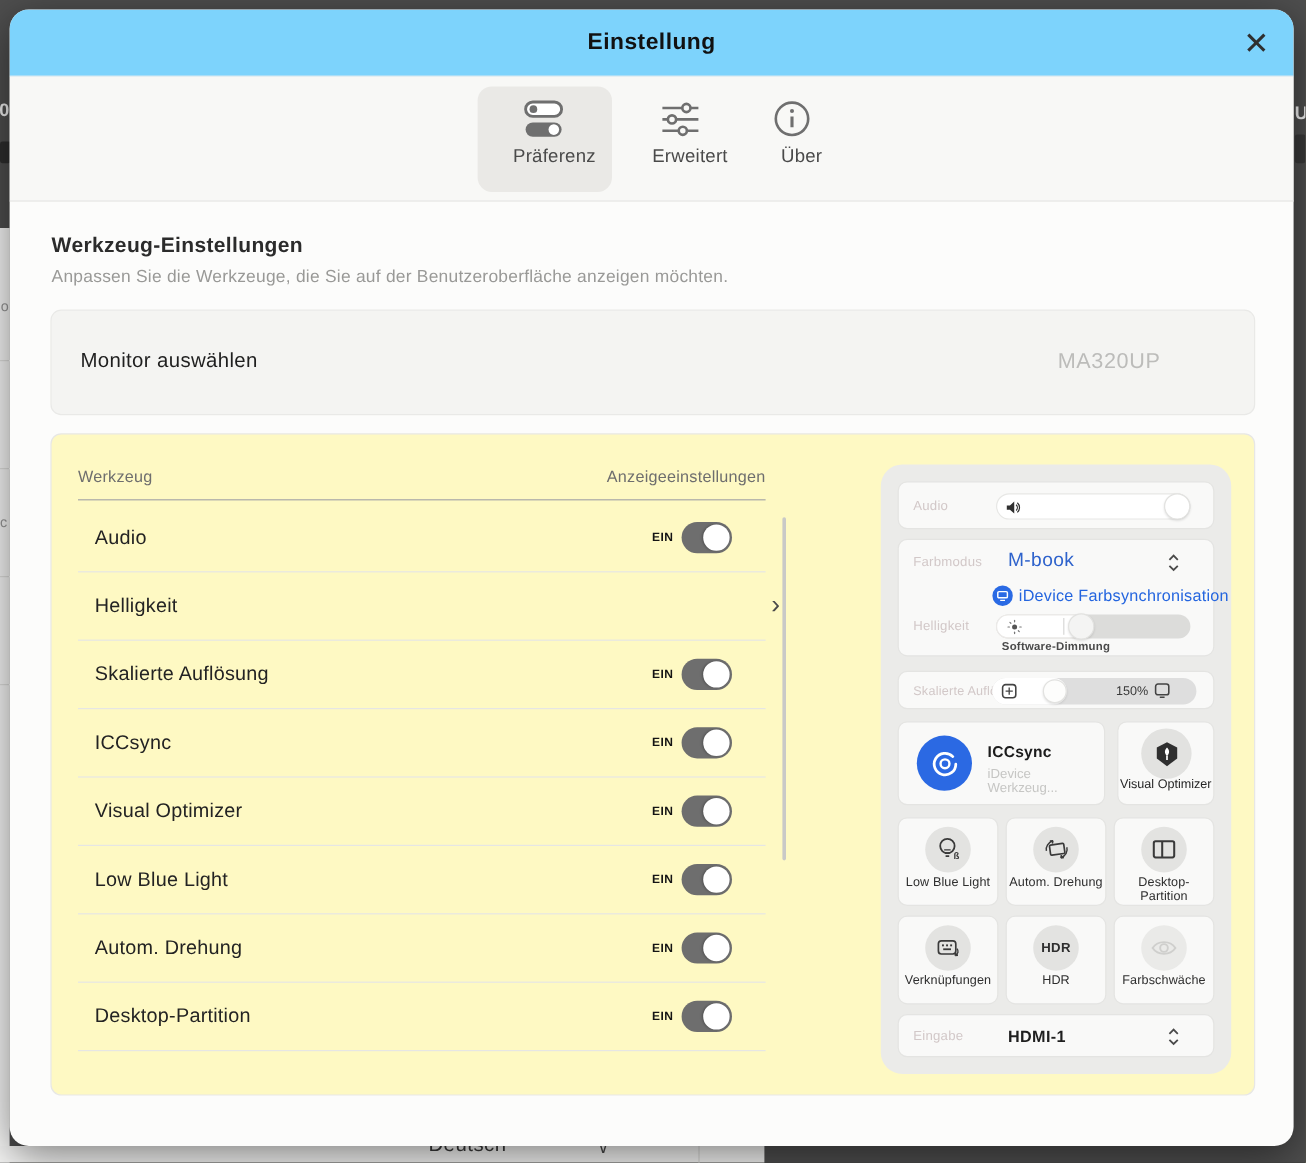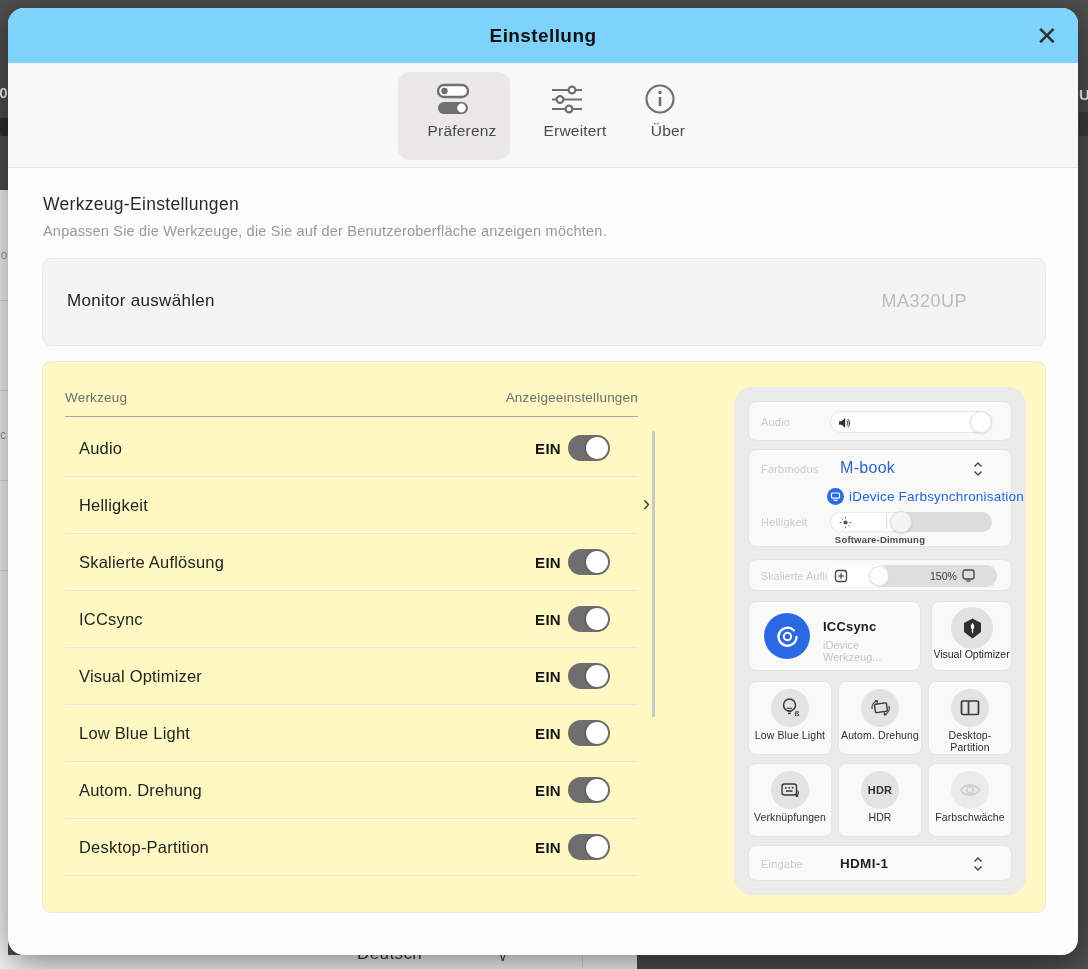--- a/index.html
+++ b/index.html
@@ -33,39 +33,39 @@
   .tabstrip { position:absolute; left:0; top:56px; right:0; height:104px; background:#f8f8f6; border-bottom:1px solid #e7e7e5; }
   .tab { position:absolute; top:8px; height:88px; border-radius:12px; text-align:center; cursor:pointer; }
   .tab.sel { background:#eae9e6; }
   .tab .ticon { display:block; margin:10px auto 4px; }
   .tab .tlbl { display:block; font-size:15.5px; color:#4a4a4a; letter-spacing:.2px;margin-left:16px; }
   .tab-pref { left:390px; width:112px; }
   .tab-adv  { left:510px; width:98px; }
   .tab-about{ left:614px; width:76px; }
 
   
-  .h2 { position:absolute; left:35px; top:186px; font-size:17.5px; color:#2b2b2b; font-weight:400; letter-spacing:.3px; }
+  .h2 { position:absolute; left:35px; top:186px; font-size:17.5px; color:#2b2b2b; font-weight:700; letter-spacing:.3px; }
   .hsub { position:absolute; left:35px; top:215px; font-size:14.5px; color:#999997; letter-spacing:.2px; }
 
   
   .monbox { position:absolute; left:34px; top:250px; width:1004px; height:88px; background:#f4f4f2;
             border:1px solid #e9e9e7; border-radius:9px; }
   .monlbl { position:absolute; left:24px; top:32px; font-size:17px; color:#1f1f1f; letter-spacing:.3px; }
   .monval { position:absolute; right:78px; top:32px; font-size:18px; color:#bcbcba; letter-spacing:.5px; }
 
   
   .tools { position:absolute; left:34px; top:353px; width:1004px; height:552px; background:#fef9c3;
            border:1px solid #e7e7e5; border-radius:9px; }
   .thead { position:absolute; left:22px; top:28px; width:573px; display:flex; justify-content:space-between; }
   .thead span { font-size:13.5px; color:#6e6e6e; letter-spacing:.2px; }
   .theadline { position:absolute; left:22px; top:54px; width:573px; height:1px; background:#a9a9a7; }
   .tlist { position:absolute; left:22px; top:58px; width:573px; }
   .trow { position:relative; height:57px; border-bottom:1px solid #e6e6e4; display:flex; align-items:center; padding:0 28px 0 14px; }
   .tlabel { flex:1; font-size:16.5px; color:#232323; letter-spacing:.2px; }
-  .tstate { font-size:15px; font-weight:bold; color:#141414; margin-right:7px; letter-spacing:.3px; }
+  .tstate { font-size:10px; font-weight:bold; color:#141414; margin-right:7px; letter-spacing:.3px; }
   .toggle { position:relative; width:42px; height:26px; border-radius:13px; background:#6e6e6e; cursor:pointer; flex:0 0 auto; }
   .toggle .knob { position:absolute; right:2px; top:2px; width:22px; height:22px; border-radius:50%; background:#fff;
                   box-shadow:-1px 0 2px rgba(0,0,0,.25); }
   .rchev { position:absolute; right:-12px; top:14px; font-size:22px; color:#4a4a4a; cursor:pointer; }
   .scrollbar { position:absolute; left:609px; top:69px; width:3px; height:286px; background:#c9c9c7; border-radius:2px; cursor:pointer; }
 
   
   .panel { position:absolute; left:691px; top:25px; width:292px; height:508px; background:#ebebe9; border-radius:18px; }
   .pcard { position:absolute; left:14px; width:264px; background:#f9f9f8; border:1px solid #e4e4e2; border-radius:8px; }
   .plbl { position:absolute; font-size:11px; color:#d2c8c8; letter-spacing:.2px; }

